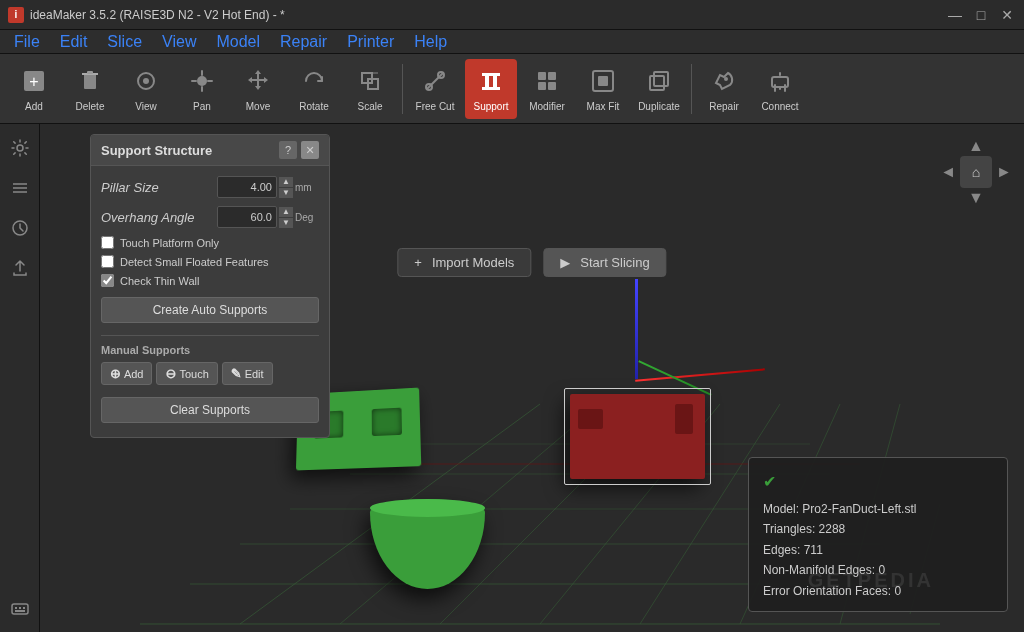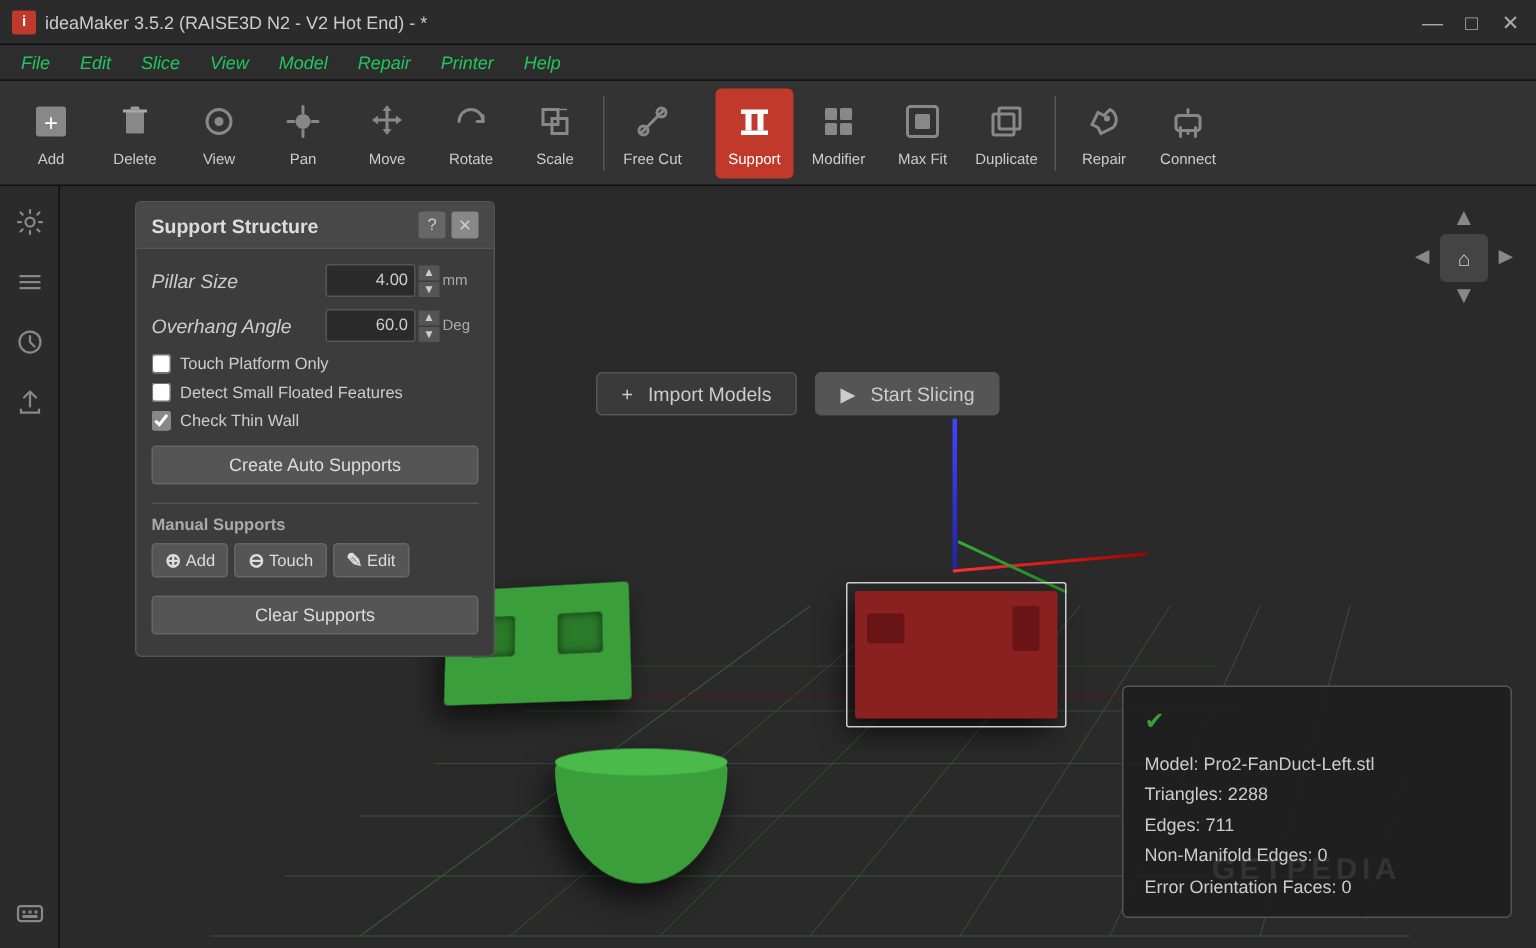--- a/index.html
+++ b/index.html
@@ -57,25 +57,25 @@
     #menu-bar {
       height: 24px;
       background: #2d2d2d;
       display: flex;
       align-items: center;
       padding: 0 4px;
       border-bottom: 1px solid #111;
     }
     .menu-item {
       padding: 2px 10px;
-      color: #22c55e;
-      cursor: pointer;
-      font-size: 12px;
+      color: #3b82f6;
+      cursor: pointer;
+      font-size: 16px;
       height: 100%;
-      display: flex; align-items: center; font-style: italic;
+      display: flex; align-items: center;
     }
 
     
     #toolbar {
       height: 70px;
       background: #333;
       display: flex;
       align-items: center;
       padding: 4px 8px;
       border-bottom: 1px solid #111;
@@ -89,21 +89,21 @@
       width: 52px;
       height: 60px;
       background: transparent;
       border: none;
       color: #ccc;
       cursor: pointer;
       border-radius: 4px;
       gap: 4px;
       font-size: 11px;
     }
-    .tool-btn.active { background: #c0392b; color: white; margin-left: 12px; }
+    .tool-btn.active { background: #c0392b; color: white; }
     .tool-icon {
       width: 32px; height: 32px;
       display: flex; align-items: center; justify-content: center;
       font-size: 20px;
     }
     .tool-label { font-size: 10px; }
     .toolbar-sep {
       width: 1px; height: 50px;
       background: #555;
       margin: 0 2px;

